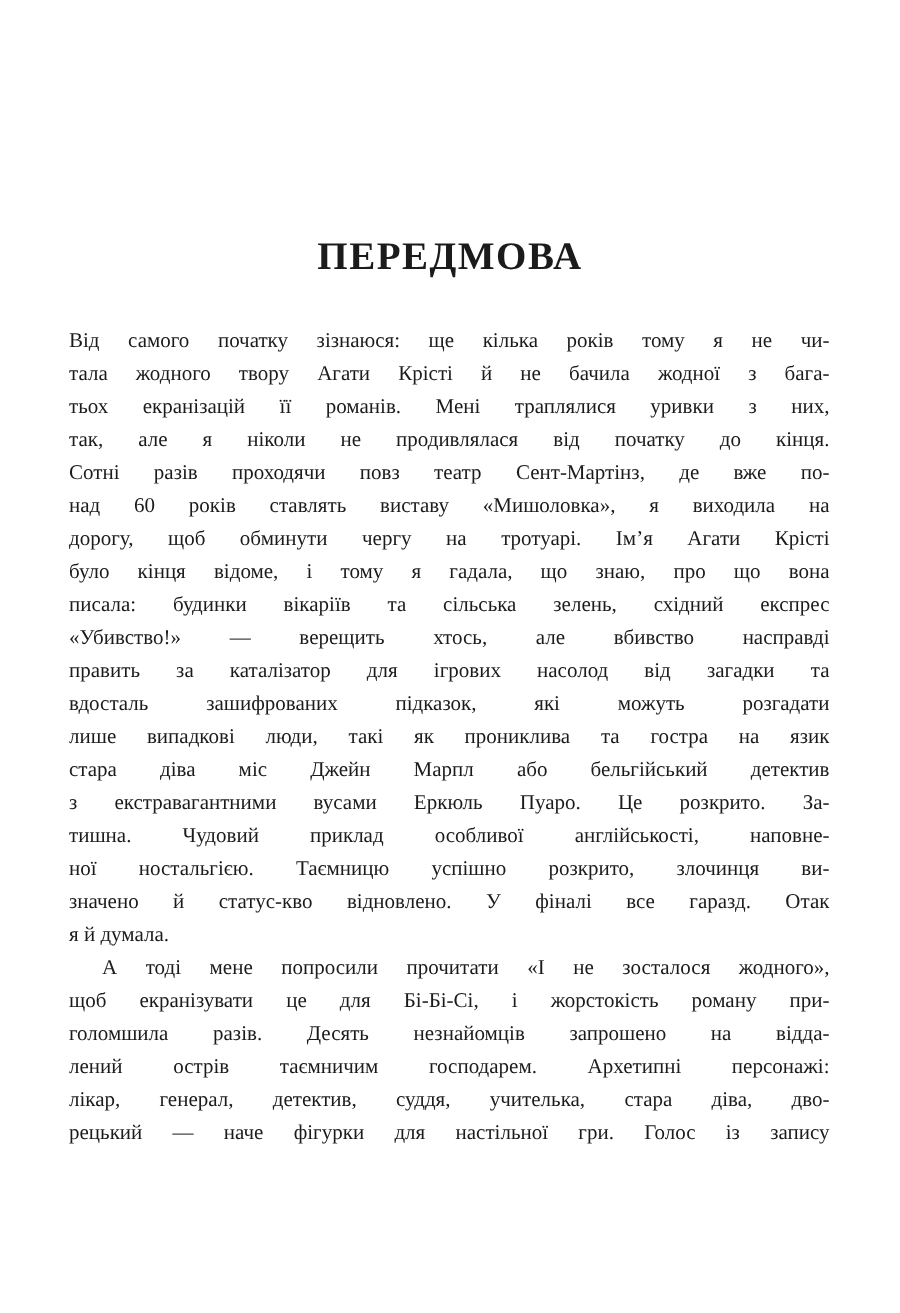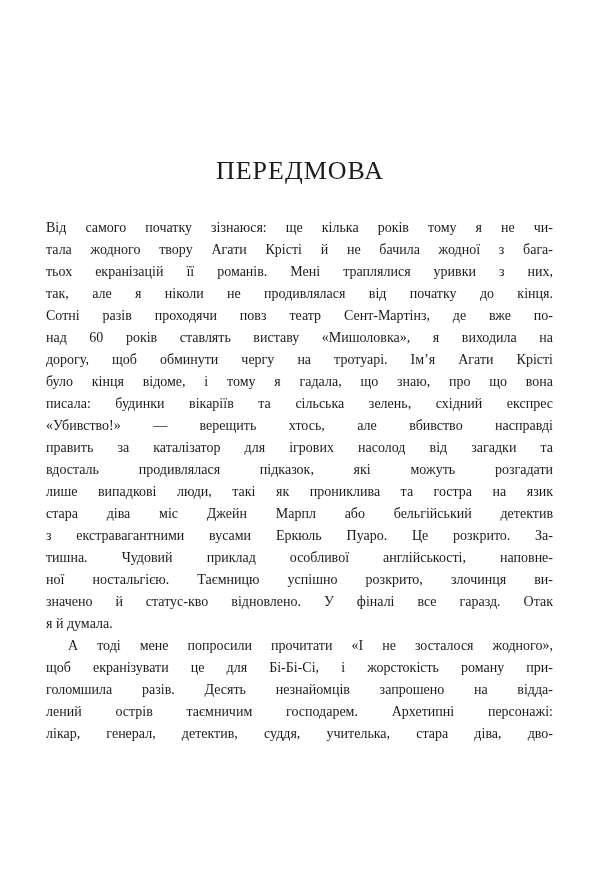--- a/index.html
+++ b/index.html
@@ -18,21 +18,21 @@
   }
   .chapter-title {
     position: absolute;
     top: 156px;
     left: 0;
     width: 100%;
     margin: 0;
     text-align: center;
     font-family: "Liberation Serif", "DejaVu Serif", serif;
     font-size: 26px;
-    font-weight: normal;
+    font-weight: bold;
     letter-spacing: 1px;
     line-height: 30px;
     color: #1b1b1b;
   }
   .text-block {
     position: absolute;
     top: 217px;
     left: 46px;
     width: 507px;
     font-size: 14px;
@@ -63,27 +63,28 @@
       <div class="text-line">тала жодного твору Агати Крісті й не бачила жодної з бага-</div>
       <div class="text-line">тьох екранізацій її романів. Мені траплялися уривки з них,</div>
       <div class="text-line">так, але я ніколи не продивлялася від початку до кінця.</div>
       <div class="text-line">Сотні разів проходячи повз театр Сент-Мартінз, де вже по-</div>
       <div class="text-line">над 60 років ставлять виставу «Мишоловка», я виходила на</div>
       <div class="text-line">дорогу, щоб обминути чергу на тротуарі. Ім’я Агати Крісті</div>
       <div class="text-line">було кінця відоме, і тому я гадала, що знаю, про що вона</div>
       <div class="text-line">писала: будинки вікаріїв та сільська зелень, східний експрес</div>
       <div class="text-line">«Убивство!» — верещить хтось, але вбивство насправді</div>
       <div class="text-line">править за каталізатор для ігрових насолод від загадки та</div>
-      <div class="text-line">вдосталь продивлялася підказок, які можуть розгадати</div>
+      <div class="text-line">вдосталь зашифрованих підказок, які можуть розгадати</div>
       <div class="text-line">лише випадкові люди, такі як прониклива та гостра на язик</div>
       <div class="text-line">стара діва міс Джейн Марпл або бельгійський детектив</div>
       <div class="text-line">з екстравагантними вусами Еркюль Пуаро. Це розкрито. За-</div>
       <div class="text-line">тишна. Чудовий приклад особливої англійськості, наповне-</div>
       <div class="text-line">ної ностальгією. Таємницю успішно розкрито, злочинця ви-</div>
       <div class="text-line">значено й статус-кво відновлено. У фіналі все гаразд. Отак</div>
       <div class="text-line para-end">я й думала.</div>
       <div class="text-line indent">А тоді мене попросили прочитати «І не зосталося жодного»,</div>
       <div class="text-line">щоб екранізувати це для Бі-Бі-Сі, і жорстокість роману при-</div>
       <div class="text-line">голомшила разів. Десять незнайомців запрошено на відда-</div>
       <div class="text-line">лений острів таємничим господарем. Архетипні персонажі:</div>
       <div class="text-line">лікар, генерал, детектив, суддя, учителька, стара діва, дво-</div>
+      <div class="text-line">рецький — наче фігурки для настільної гри. Голос із запису</div>
     </div>
 </div>
 
 </body></html>

